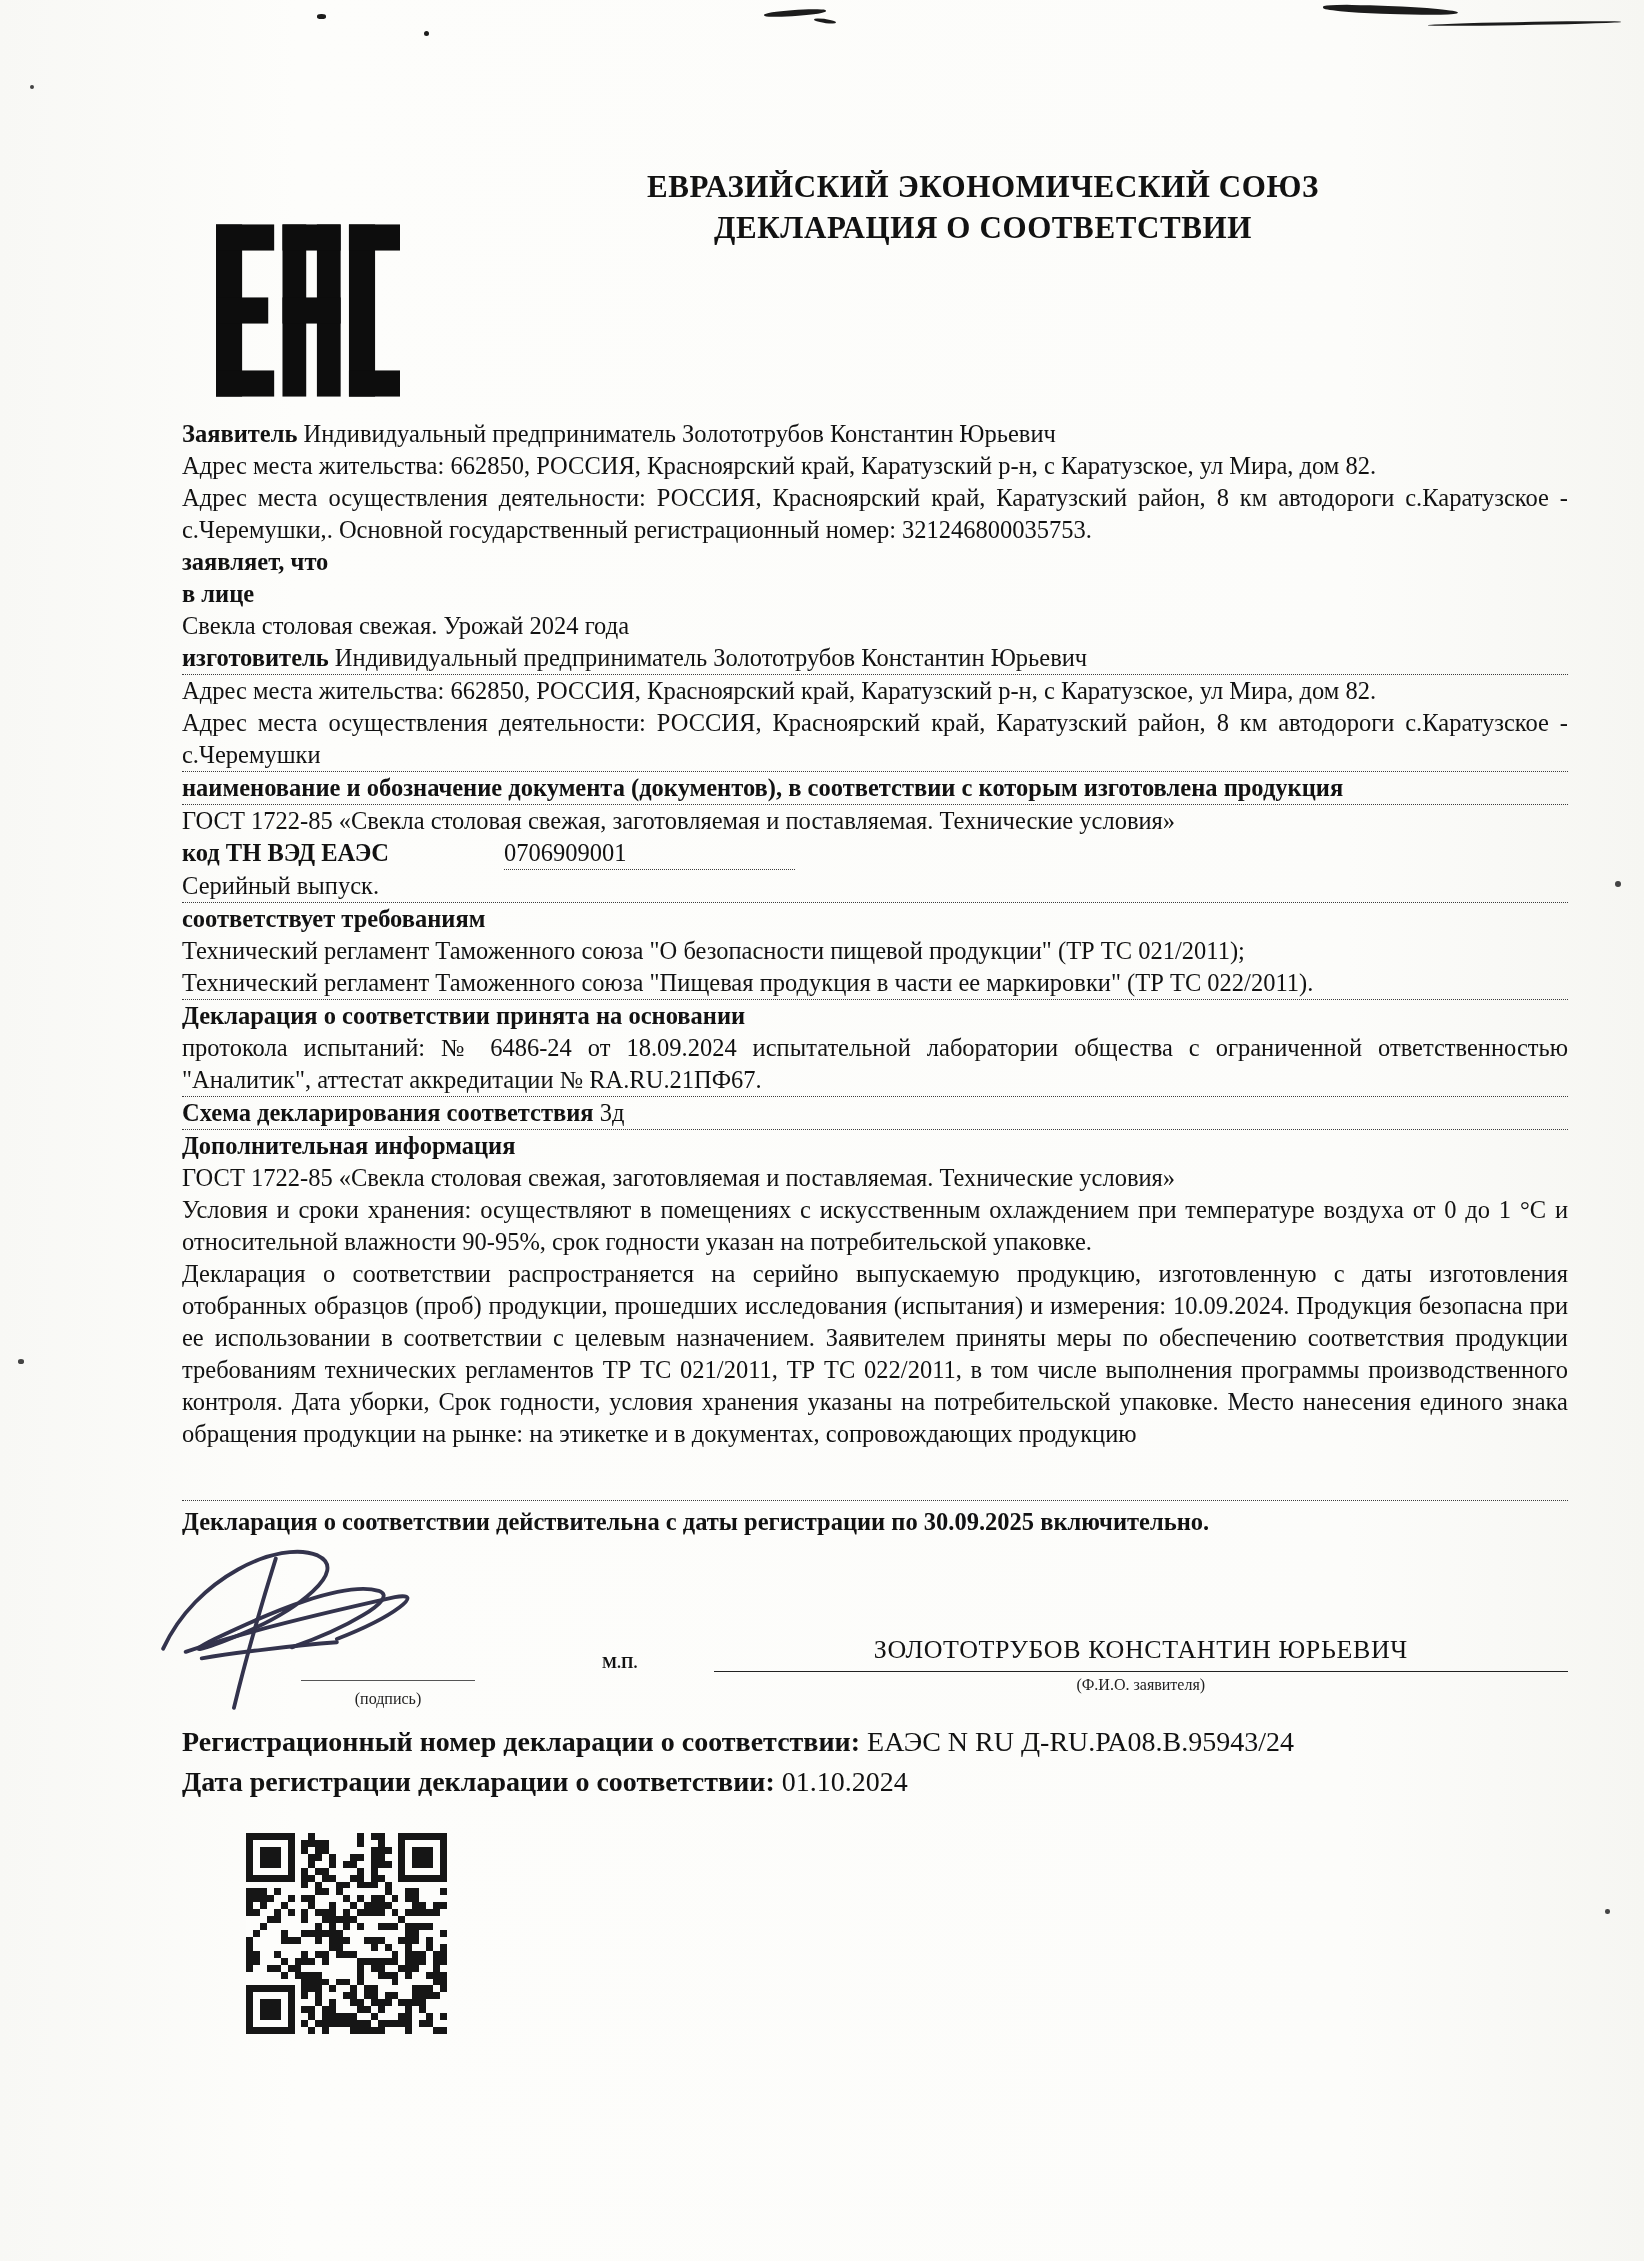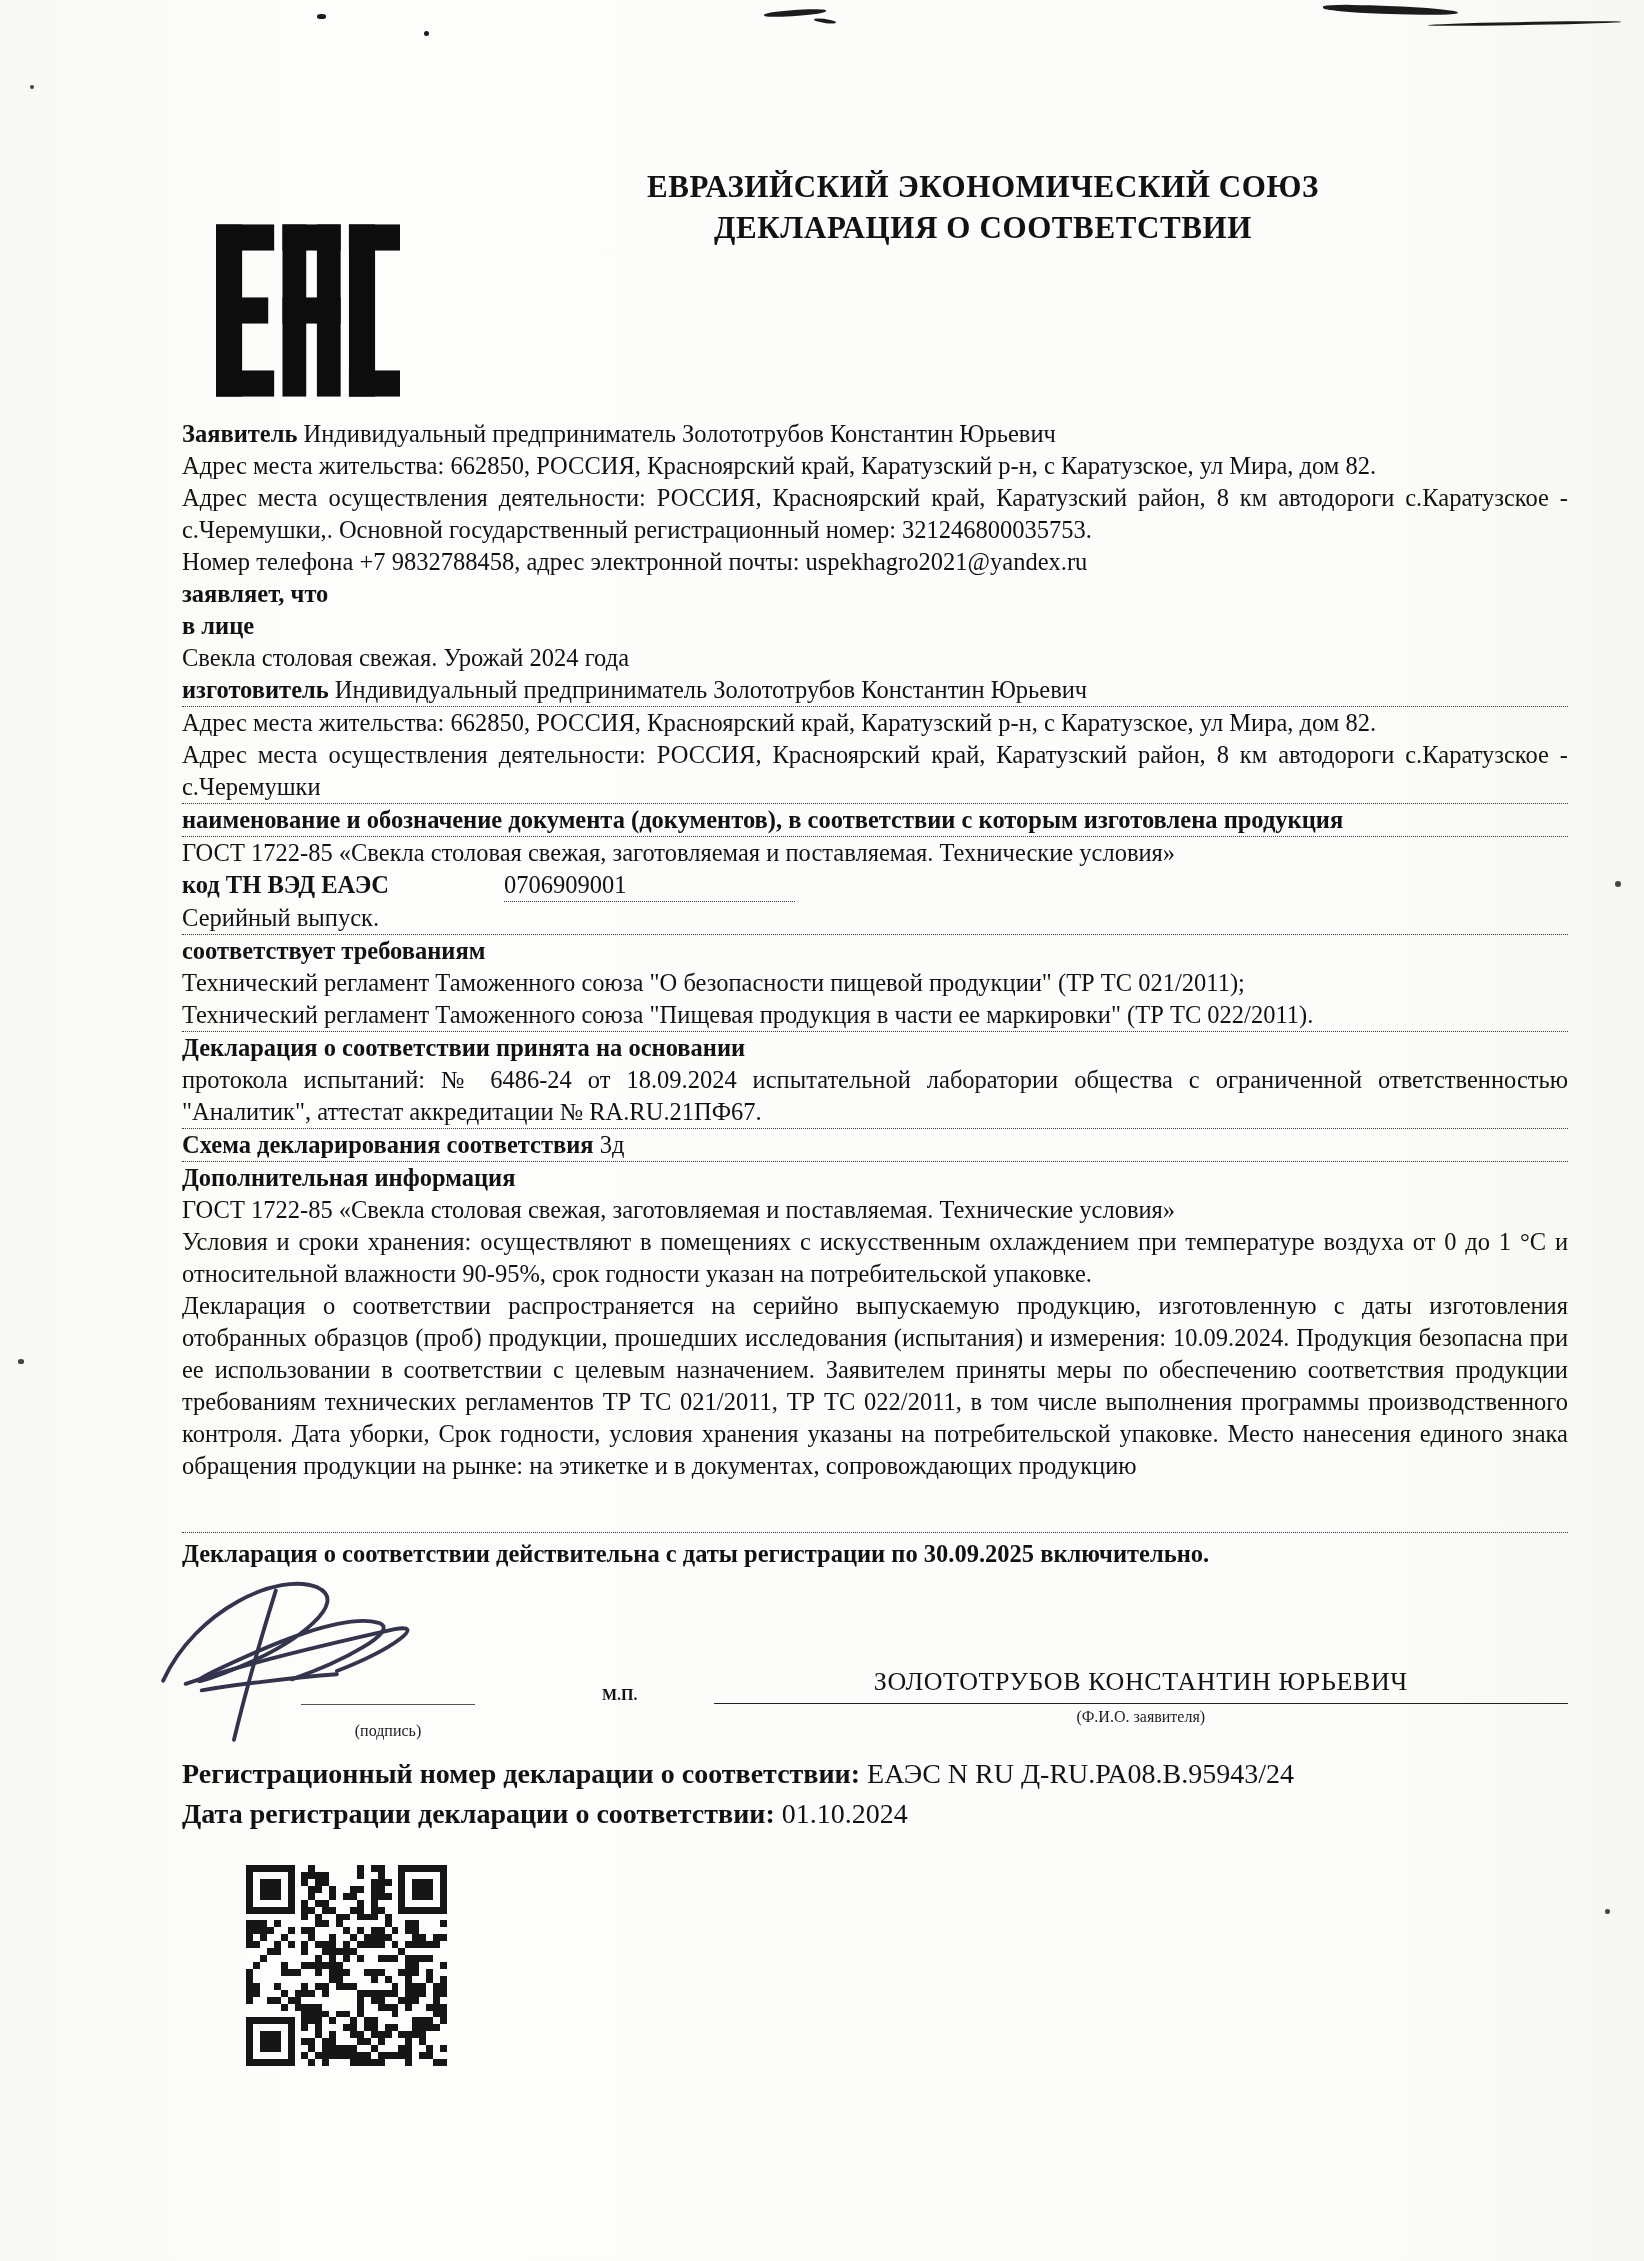--- a/index.html
+++ b/index.html
@@ -34,21 +34,21 @@
   .just{text-align:justify;}
   .b{font-weight:700;}
   .dotted{border-bottom:1.9px dotted #3c3c3c;}
   .code{display:inline-block;margin-left:115px;border-bottom:1.9px dotted #3c3c3c;padding-right:168px;}
   .rule-dotted{border-bottom:1.9px dotted #3c3c3c;height:0;margin-top:50px;}
   .validity{margin-top:5.2px !important;}
 
   .sig-row{display:flex;margin-top:23px;height:161px;}
   .sig-area{position:relative;width:387px;flex:none;}
   .sig-svg{position:absolute;left:-58px;top:-41px;}
-  .sign-caption{position:absolute;left:119px;bottom:14px;width:174px;border-top:1.3px solid #555;text-align:center;font-size:16px;padding-top:17px;color:#222;}
+  .sign-caption{position:absolute;left:119px;bottom:14px;width:174px;border-top:1.3px solid #555;text-align:center;font-size:16px;padding-top:9px;color:#222;}
   .mp{align-self:flex-end;margin:0 0 50px 33px;font-size:16px;font-weight:700;flex:none;}
   .fio{flex:1;align-self:flex-end;margin:0 0 28px 76px;}
   .fio-name{border-bottom:1.9px solid #222;text-align:center;font-size:26px;letter-spacing:0.6px;padding-bottom:6.4px;}
   .fio-caption{text-align:center;font-size:16px;margin-top:3.9px;color:#222;}
 
   .reg{font-size:28px !important;line-height:40px !important;}
   .reg .lbl{font-weight:700;}
   .reg .val{font-weight:400;}
   .qr-wrap{margin:31px 0 0 64px;width:201px;height:201px;}
 </style>
@@ -89,21 +89,20 @@
   <div class="titles">
     <div>ЕВРАЗИЙСКИЙ ЭКОНОМИЧЕСКИЙ СОЮЗ</div>
     <div>ДЕКЛАРАЦИЯ О СООТВЕТСТВИИ</div>
   </div>
 
   <div class="content">
 
     <p class="just"><span class="b">Заявитель</span> <span>Индивидуальный предприниматель Золототрубов Константин Юрьевич</span></p>
     <p class="just">Адрес места жительства: 662850, РОССИЯ, Красноярский край, Каратузский р-н, с Каратузское, ул Мира, дом 82.</p>
     <p class="just">Адрес места осуществления деятельности: РОССИЯ, Красноярский край, Каратузский район, 8 км автодороги с.Каратузское - с.Черемушки,. Основной государственный регистрационный номер: 321246800035753.</p>
-    <p>Номер телефона +7 9832788458, адрес электронной почты: uspekhagro2021@yandex.ru</p>
     <p class="b">заявляет, что</p>
     <p class="b">в лице</p>
 
     <p>Свекла столовая свежая. Урожай 2024 года</p>
 
     <p class="just dotted"><span class="b">изготовитель</span> <span>Индивидуальный предприниматель Золототрубов Константин Юрьевич</span></p>
     <p class="just">Адрес места жительства: 662850, РОССИЯ, Красноярский край, Каратузский р-н, с Каратузское, ул Мира, дом 82.</p>
     <p class="just dotted">Адрес места осуществления деятельности: РОССИЯ, Красноярский край, Каратузский район, 8 км автодороги с.Каратузское - с.Черемушки</p>
 
     <p class="b dotted">наименование и обозначение документа (документов), в соответствии с которым изготовлена продукция</p>

